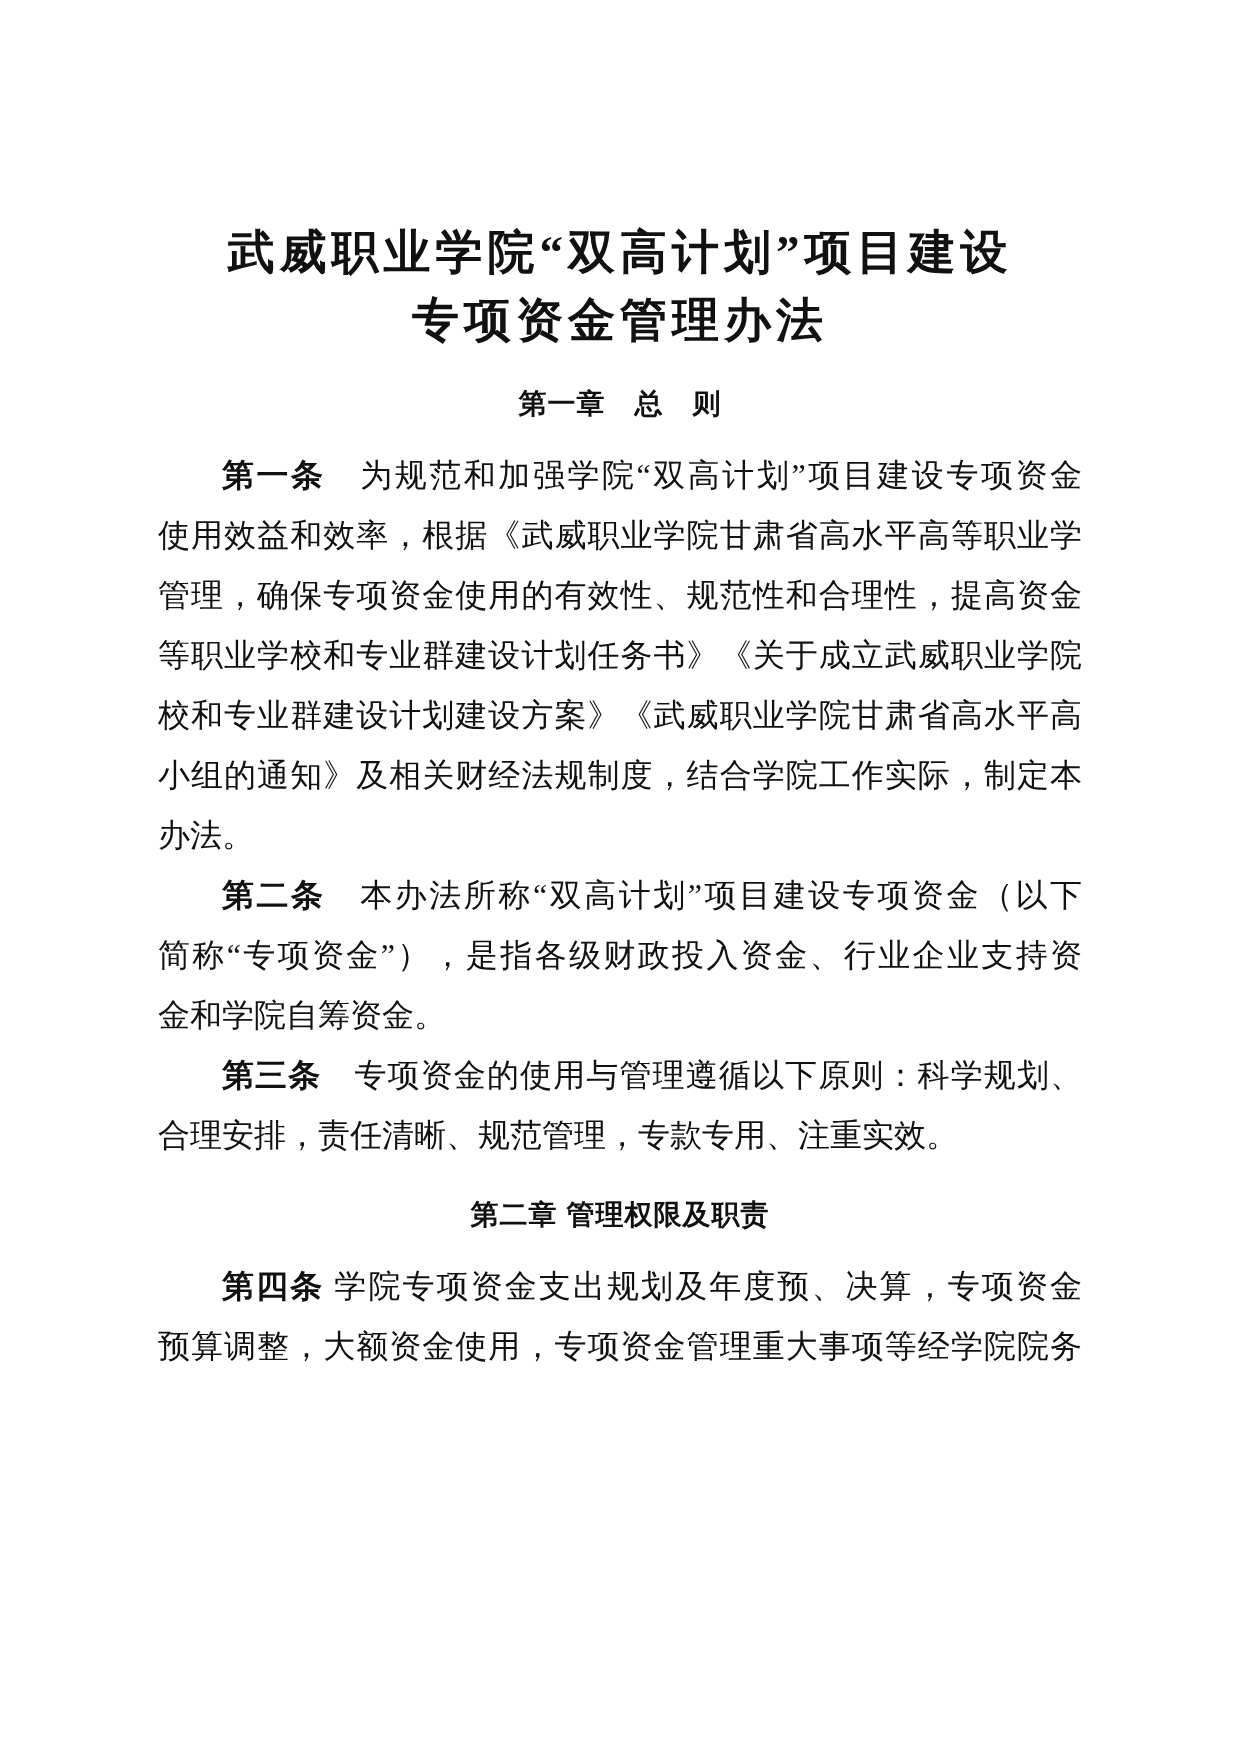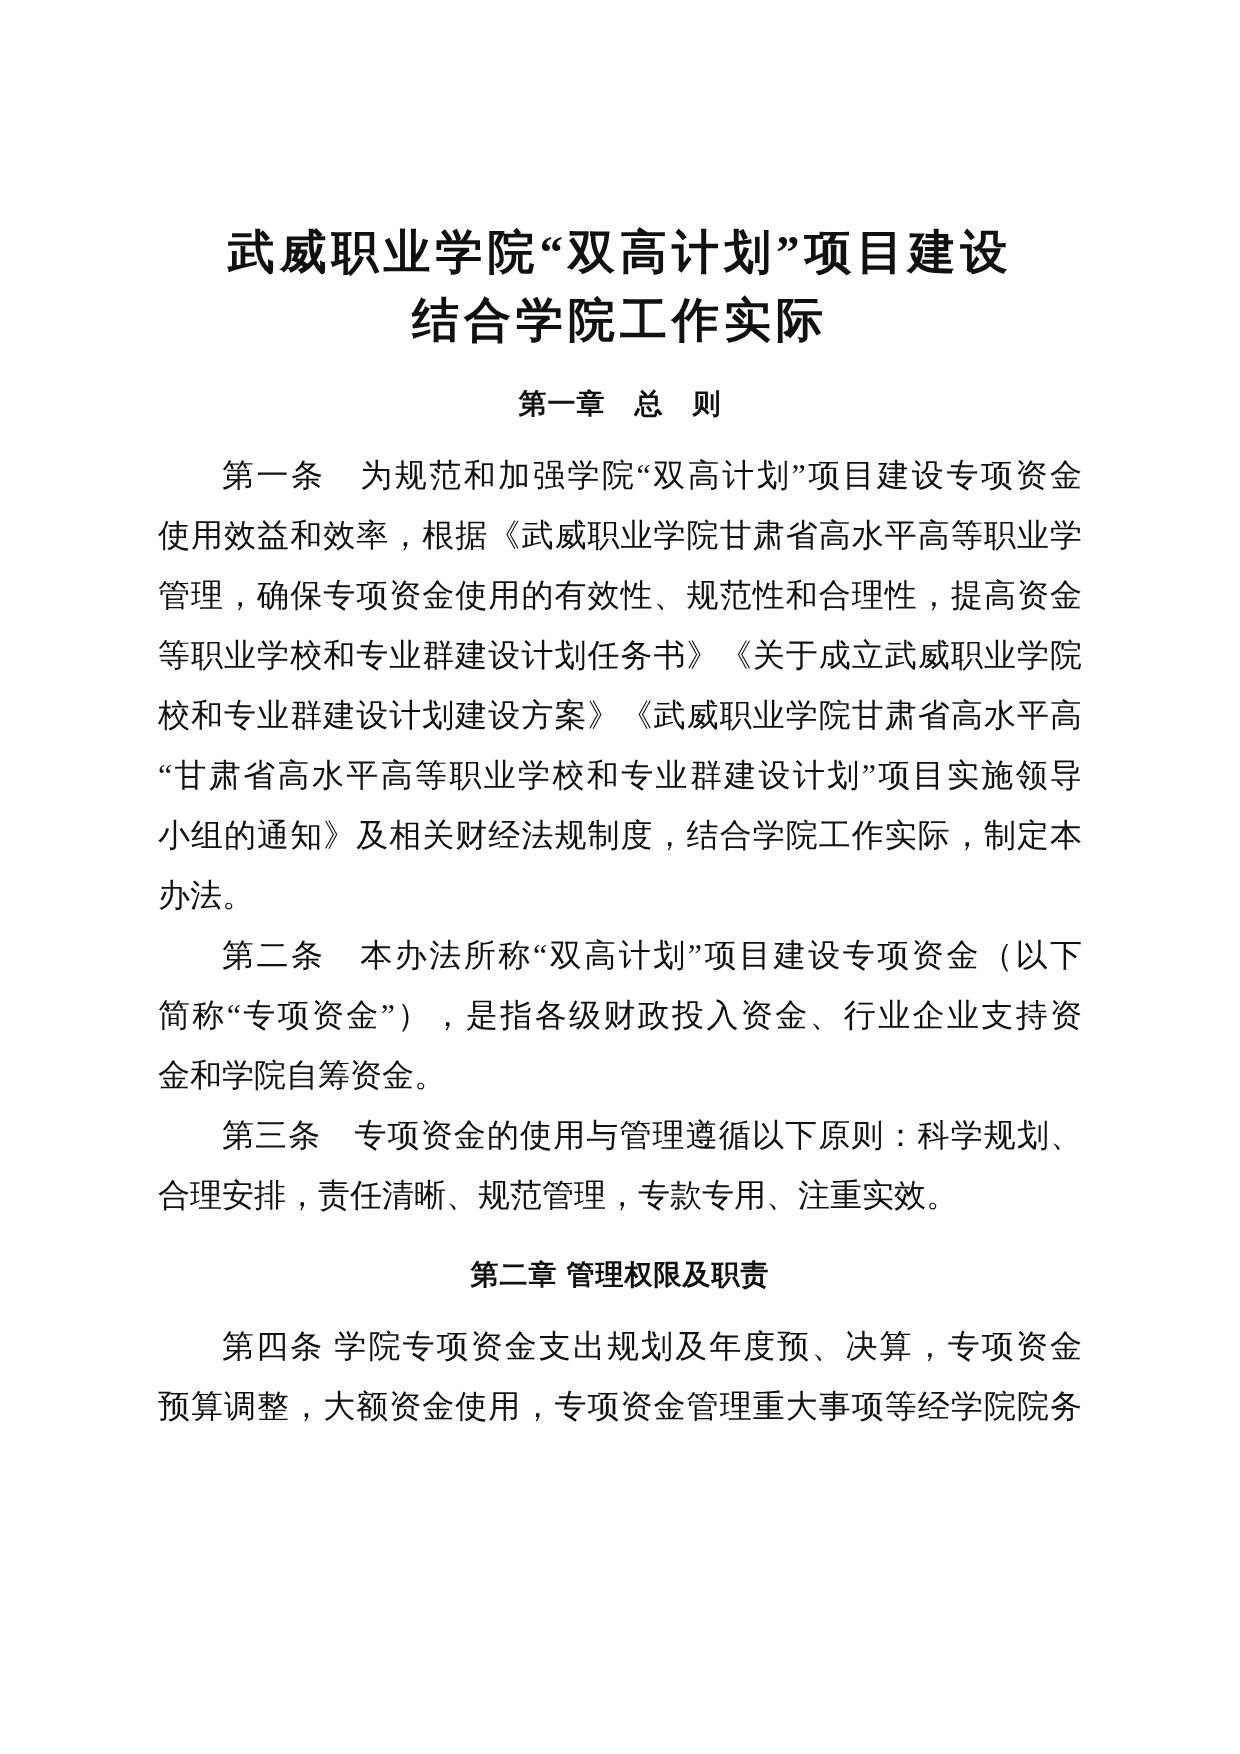--- a/index.html
+++ b/index.html
@@ -39,45 +39,44 @@
     text-align-last: justify;
     text-justify: inter-character;
   }
   .line.last {
     text-align-last: left;
   }
   .line.first {
     text-indent: 64px;
   }
   .lead {
-    font-weight: normal;
+    font-weight: bold;
   }
   .page-number {
     margin-top: 66px;
     text-align: center;
     font-size: 29px;
     line-height: 30px;
   }
 </style>
 </head>
 <body>
 
 <div class="page">
   <div>
     <div class="title-line">武威职业学院“双高计划”项目建设</div>
-    <div class="title-line">结合学院工作实际</div>
+    <div class="title-line">专项资金管理办法</div>
   </div>
   <div>
       <div class="chapter-heading">第一章　总　则</div>
       <div class="line first"><span class="lead">第一条</span>　为规范和加强学院“双高计划”项目建设专项资金</div>
       <div class="line">使用效益和效率，根据《武威职业学院甘肃省高水平高等职业学</div>
       <div class="line">管理，确保专项资金使用的有效性、规范性和合理性，提高资金</div>
       <div class="line">等职业学校和专业群建设计划任务书》《关于成立武威职业学院</div>
       <div class="line">校和专业群建设计划建设方案》《武威职业学院甘肃省高水平高</div>
-      <div class="line">“甘肃省高水平高等职业学校和专业群建设计划”项目实施领导</div>
       <div class="line">小组的通知》及相关财经法规制度，结合学院工作实际，制定本</div>
       <div class="line last">办法。</div>
       <div class="line first"><span class="lead">第二条</span>　本办法所称“双高计划”项目建设专项资金（以下</div>
       <div class="line">简称“专项资金”），是指各级财政投入资金、行业企业支持资</div>
       <div class="line last">金和学院自筹资金。</div>
       <div class="line first"><span class="lead">第三条</span>　专项资金的使用与管理遵循以下原则：科学规划、</div>
       <div class="line last">合理安排，责任清晰、规范管理，专款专用、注重实效。</div>
       <div class="chapter-heading">第二章 管理权限及职责</div>
       <div class="line first"><span class="lead">第四条</span> 学院专项资金支出规划及年度预、决算，专项资金</div>
       <div class="line">预算调整，大额资金使用，专项资金管理重大事项等经学院院务</div>

